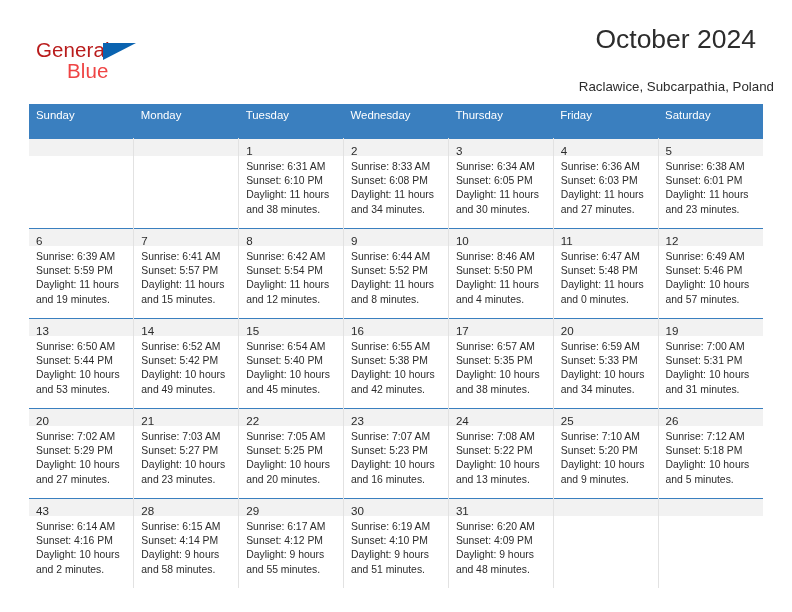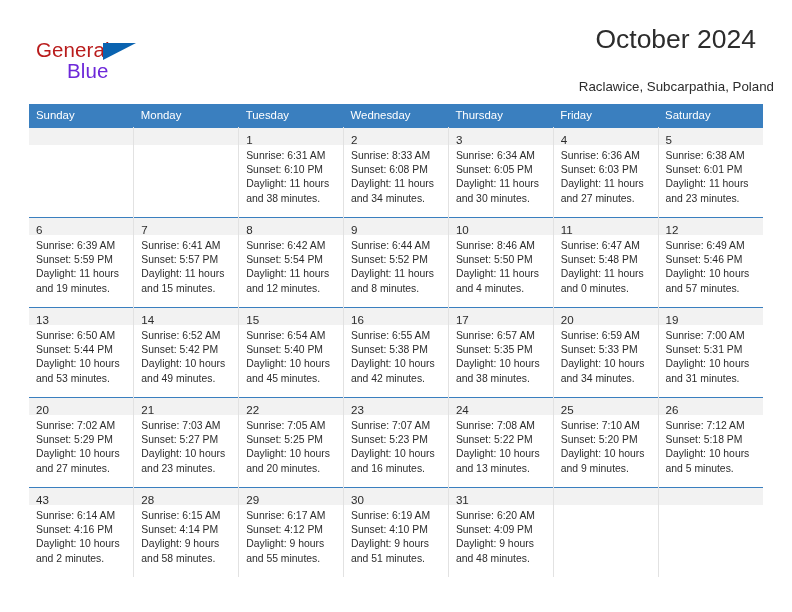--- a/index.html
+++ b/index.html
@@ -53,21 +53,21 @@
     height: 0;
     border-left: 33px solid #0a63b0;
     border-bottom: 17px solid transparent;
   }
   .logo-blue {
     position: absolute;
     left: 31px;
     top: 21px;
     font-size: 20.5px;
     letter-spacing: 0.1px;
-    color: #6d28d9;
+    color: #ef4444;
     font-family: "Liberation Sans", sans-serif;
   }
   .title {
     position: absolute;
     right: 36px;
     top: 24px;
     font-size: 26.5px;
     color: #2c2c2c;
     text-align: right;
     white-space: nowrap;
@@ -96,21 +96,21 @@
     width: 734px;
   }
   table.cal col { width: 104.857px; }
 
   thead th {
     background: #3a7fbf;
     color: #ffffff;
     font-size: 11.4px;
     font-weight: normal;
     text-align: left;
-    padding: 5px 0 6px 7px;
+    padding: 5px 0 17px 7px;
     height: 11px;
     vertical-align: middle;
   }
 
   td.daycell {
     vertical-align: top;
     padding: 0;
     border-top: 1.4px solid #3a7fbf;
     border-right: 1px solid #e2e2e2;
     height: 89px;

